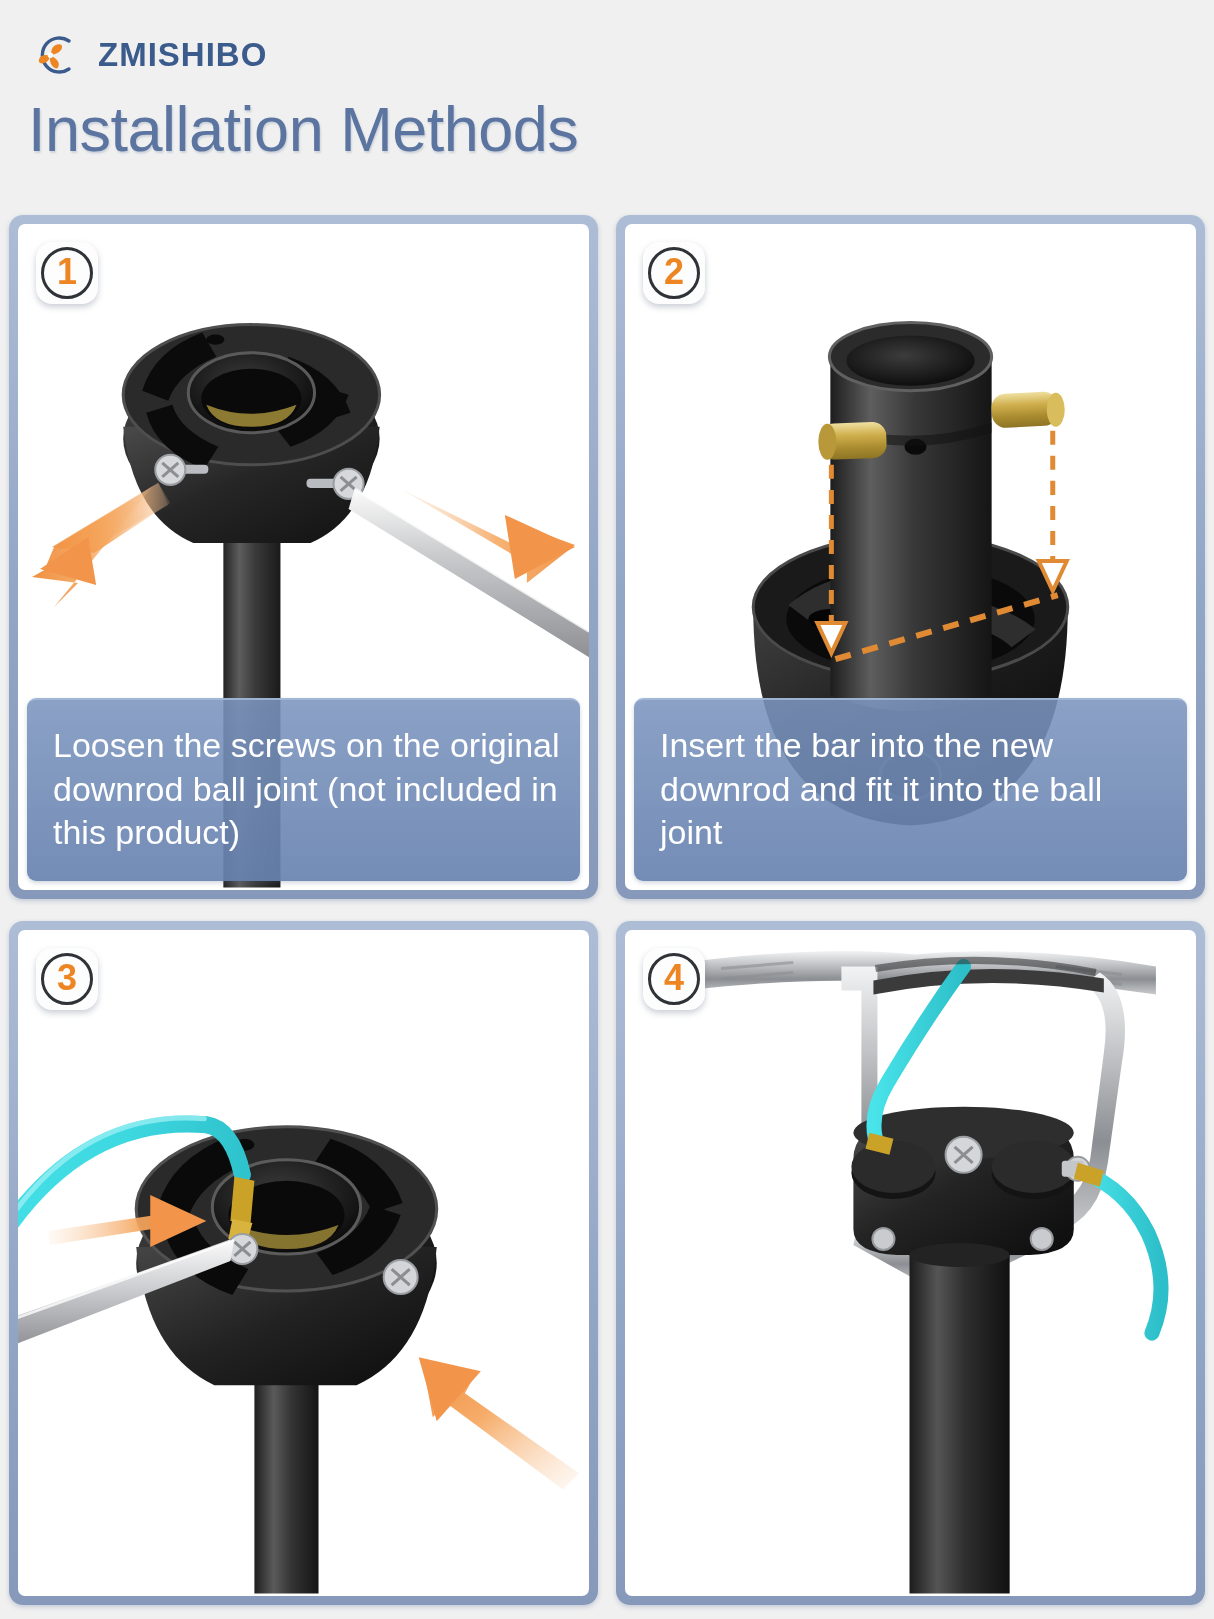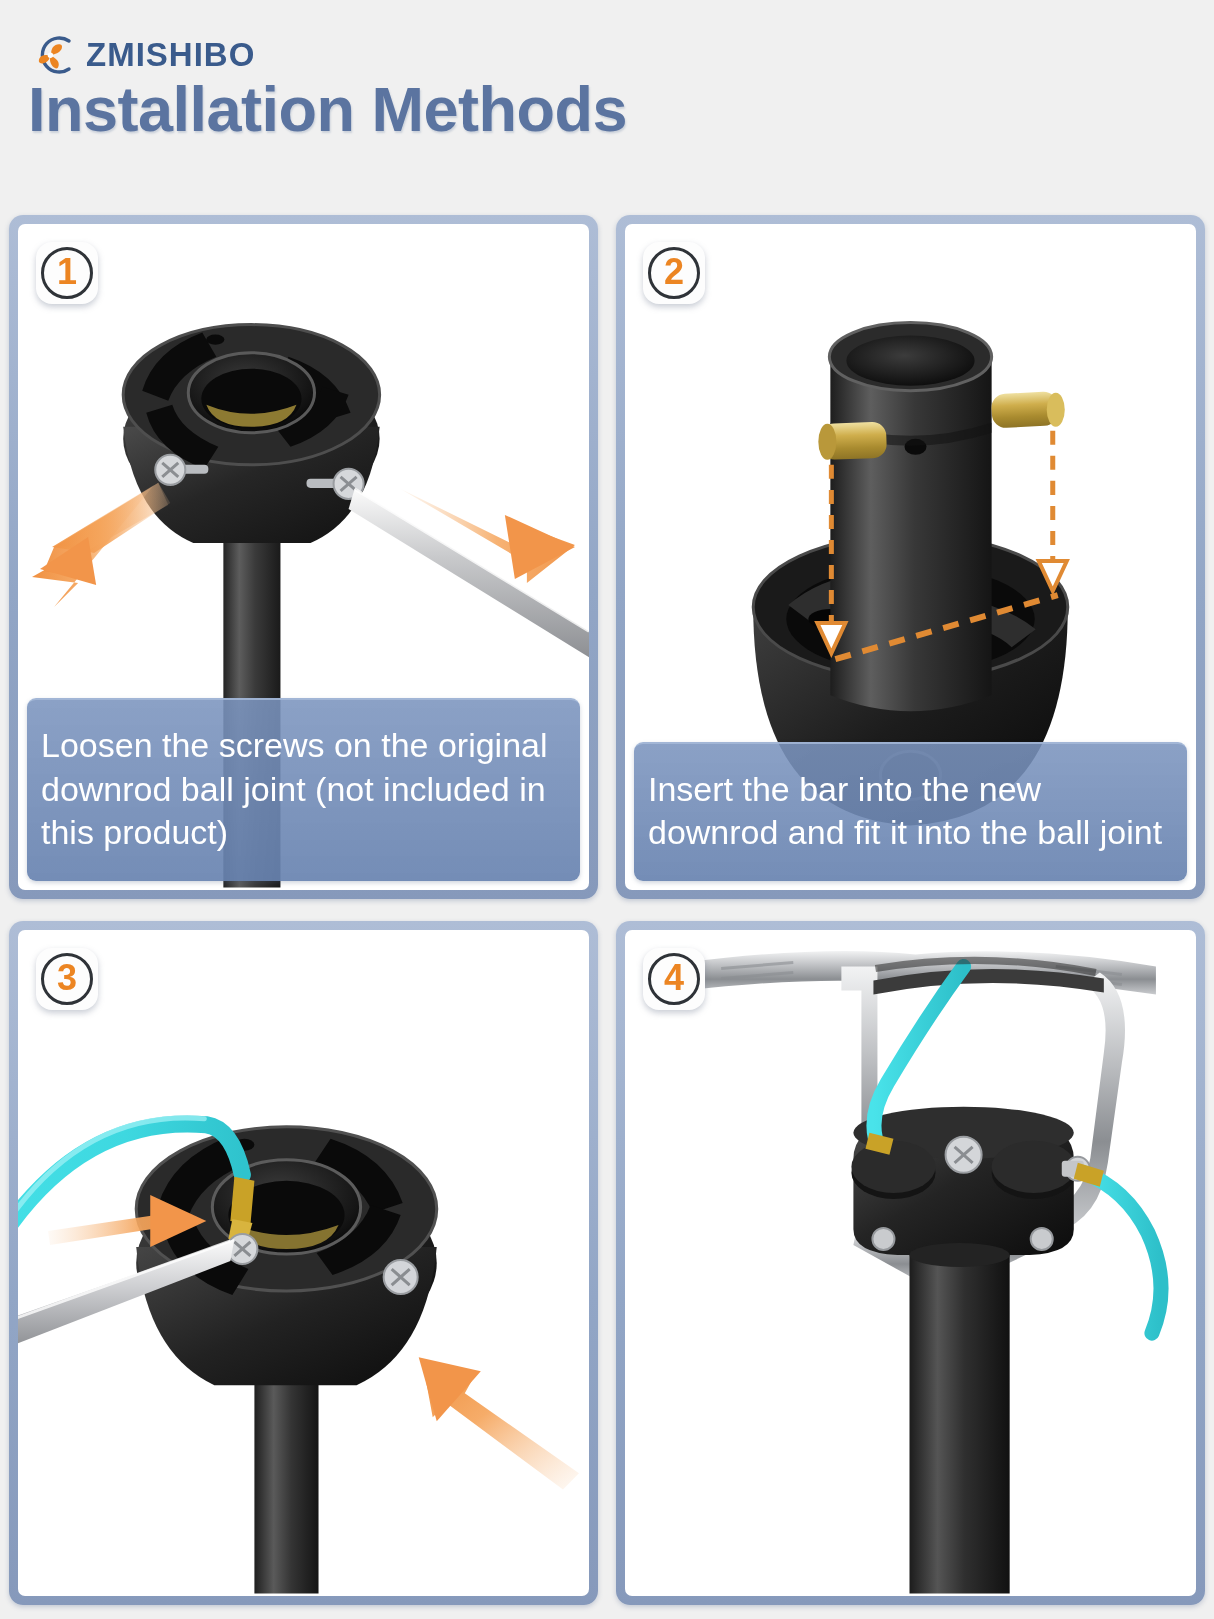--- a/index.html
+++ b/index.html
@@ -13,35 +13,35 @@
     position: relative;
   }
 
   
   .header {
     padding: 32px 0 0 28px;
   }
   .brand {
     display: flex;
     align-items: center;
-    gap: 12px;
+    gap: 24px;
     height: 46px;
   }
   .brand-mark { width: 46px; height: 40px; display:block; }
   .brand-name {
     font-size: 33px;
     font-weight: 700;
     letter-spacing: 1px;
     color: #3a5b8c;
     font-family: "Liberation Sans", sans-serif;
   }
   .page-title {
-    margin-top: 0;
+    margin-top: 20px;
     font-size: 63px;
-    font-weight: 700;
+    font-weight: 400;
     color: #5b74a0;
     letter-spacing: -0.5px;
     line-height: 1;
     text-shadow: 1px 2px 2px rgba(120,140,170,0.30);
   }
 
   
   .grid {
     position: absolute;
     top: 215px;
@@ -95,21 +95,21 @@
     color: #ec8522;
     line-height: 1;
     margin-top: -2px;
   }
 
   
   .caption {
     position: absolute;
     left: 9px; right: 9px; bottom: 9px;
     border-radius: 9px;
-    padding: 16px 14px 20px 14px;
+    padding: 16px 14px 20px 26px;
     background: linear-gradient(180deg, rgba(123,148,190,0.88) 0%, rgba(104,131,176,0.92) 100%);
     border-top: 2px solid rgba(178,196,224,0.75);
     color: #ffffff;
     font-size: 34px;
     line-height: 1.28;
     font-weight: 400;
     z-index: 5;
     box-shadow: 0 2px 4px rgba(70,90,125,0.25);
   }
   .caption.tall { padding-top: 24px; padding-bottom: 26px; }

